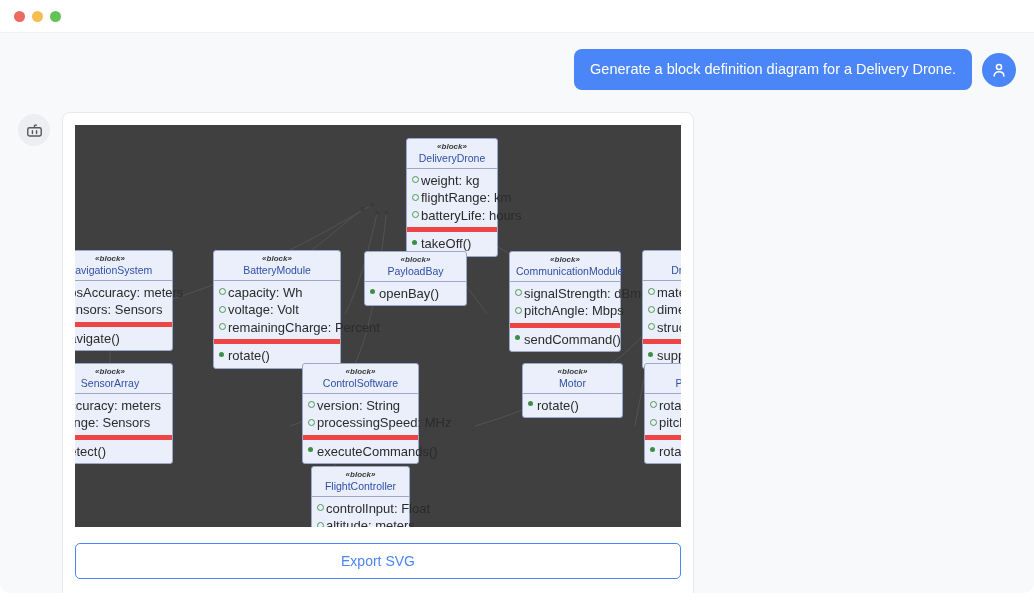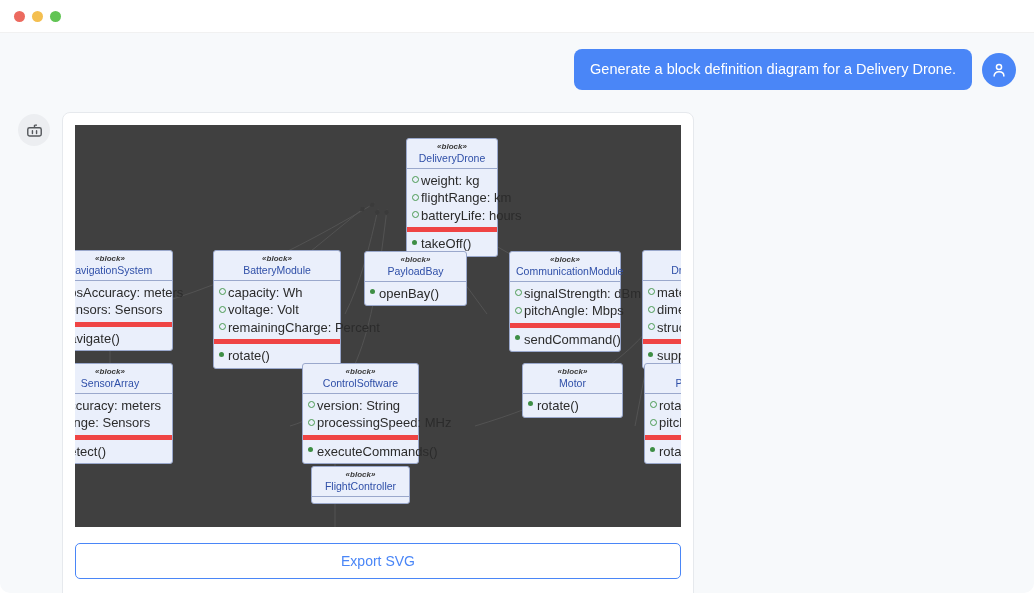--- a/index.html
+++ b/index.html
@@ -334,20 +334,24 @@
               </div>
               <div class="sec">
                 <div class="row op">rotate()</div>
               </div>
             </div>
             <div class="node" style="left: 236px; top: 341px; width: 99px;">
               <div class="hdr">
                 <span class="stereo">«block»</span>
                 <span class="nm">FlightController</span>
               </div>
+              <div class="sec">
+                <div class="row attr">controlInput: Float</div>
+                <div class="row attr">altitude: meters</div>
+              </div>
               <div class="sec"></div>
             </div>
           </div>
 
         <div class="btn-row">
           <button class="btn">Export SVG</button>
           <button class="btn">Import to Visual Paradigm</button>
         </div>
 
       </div>

